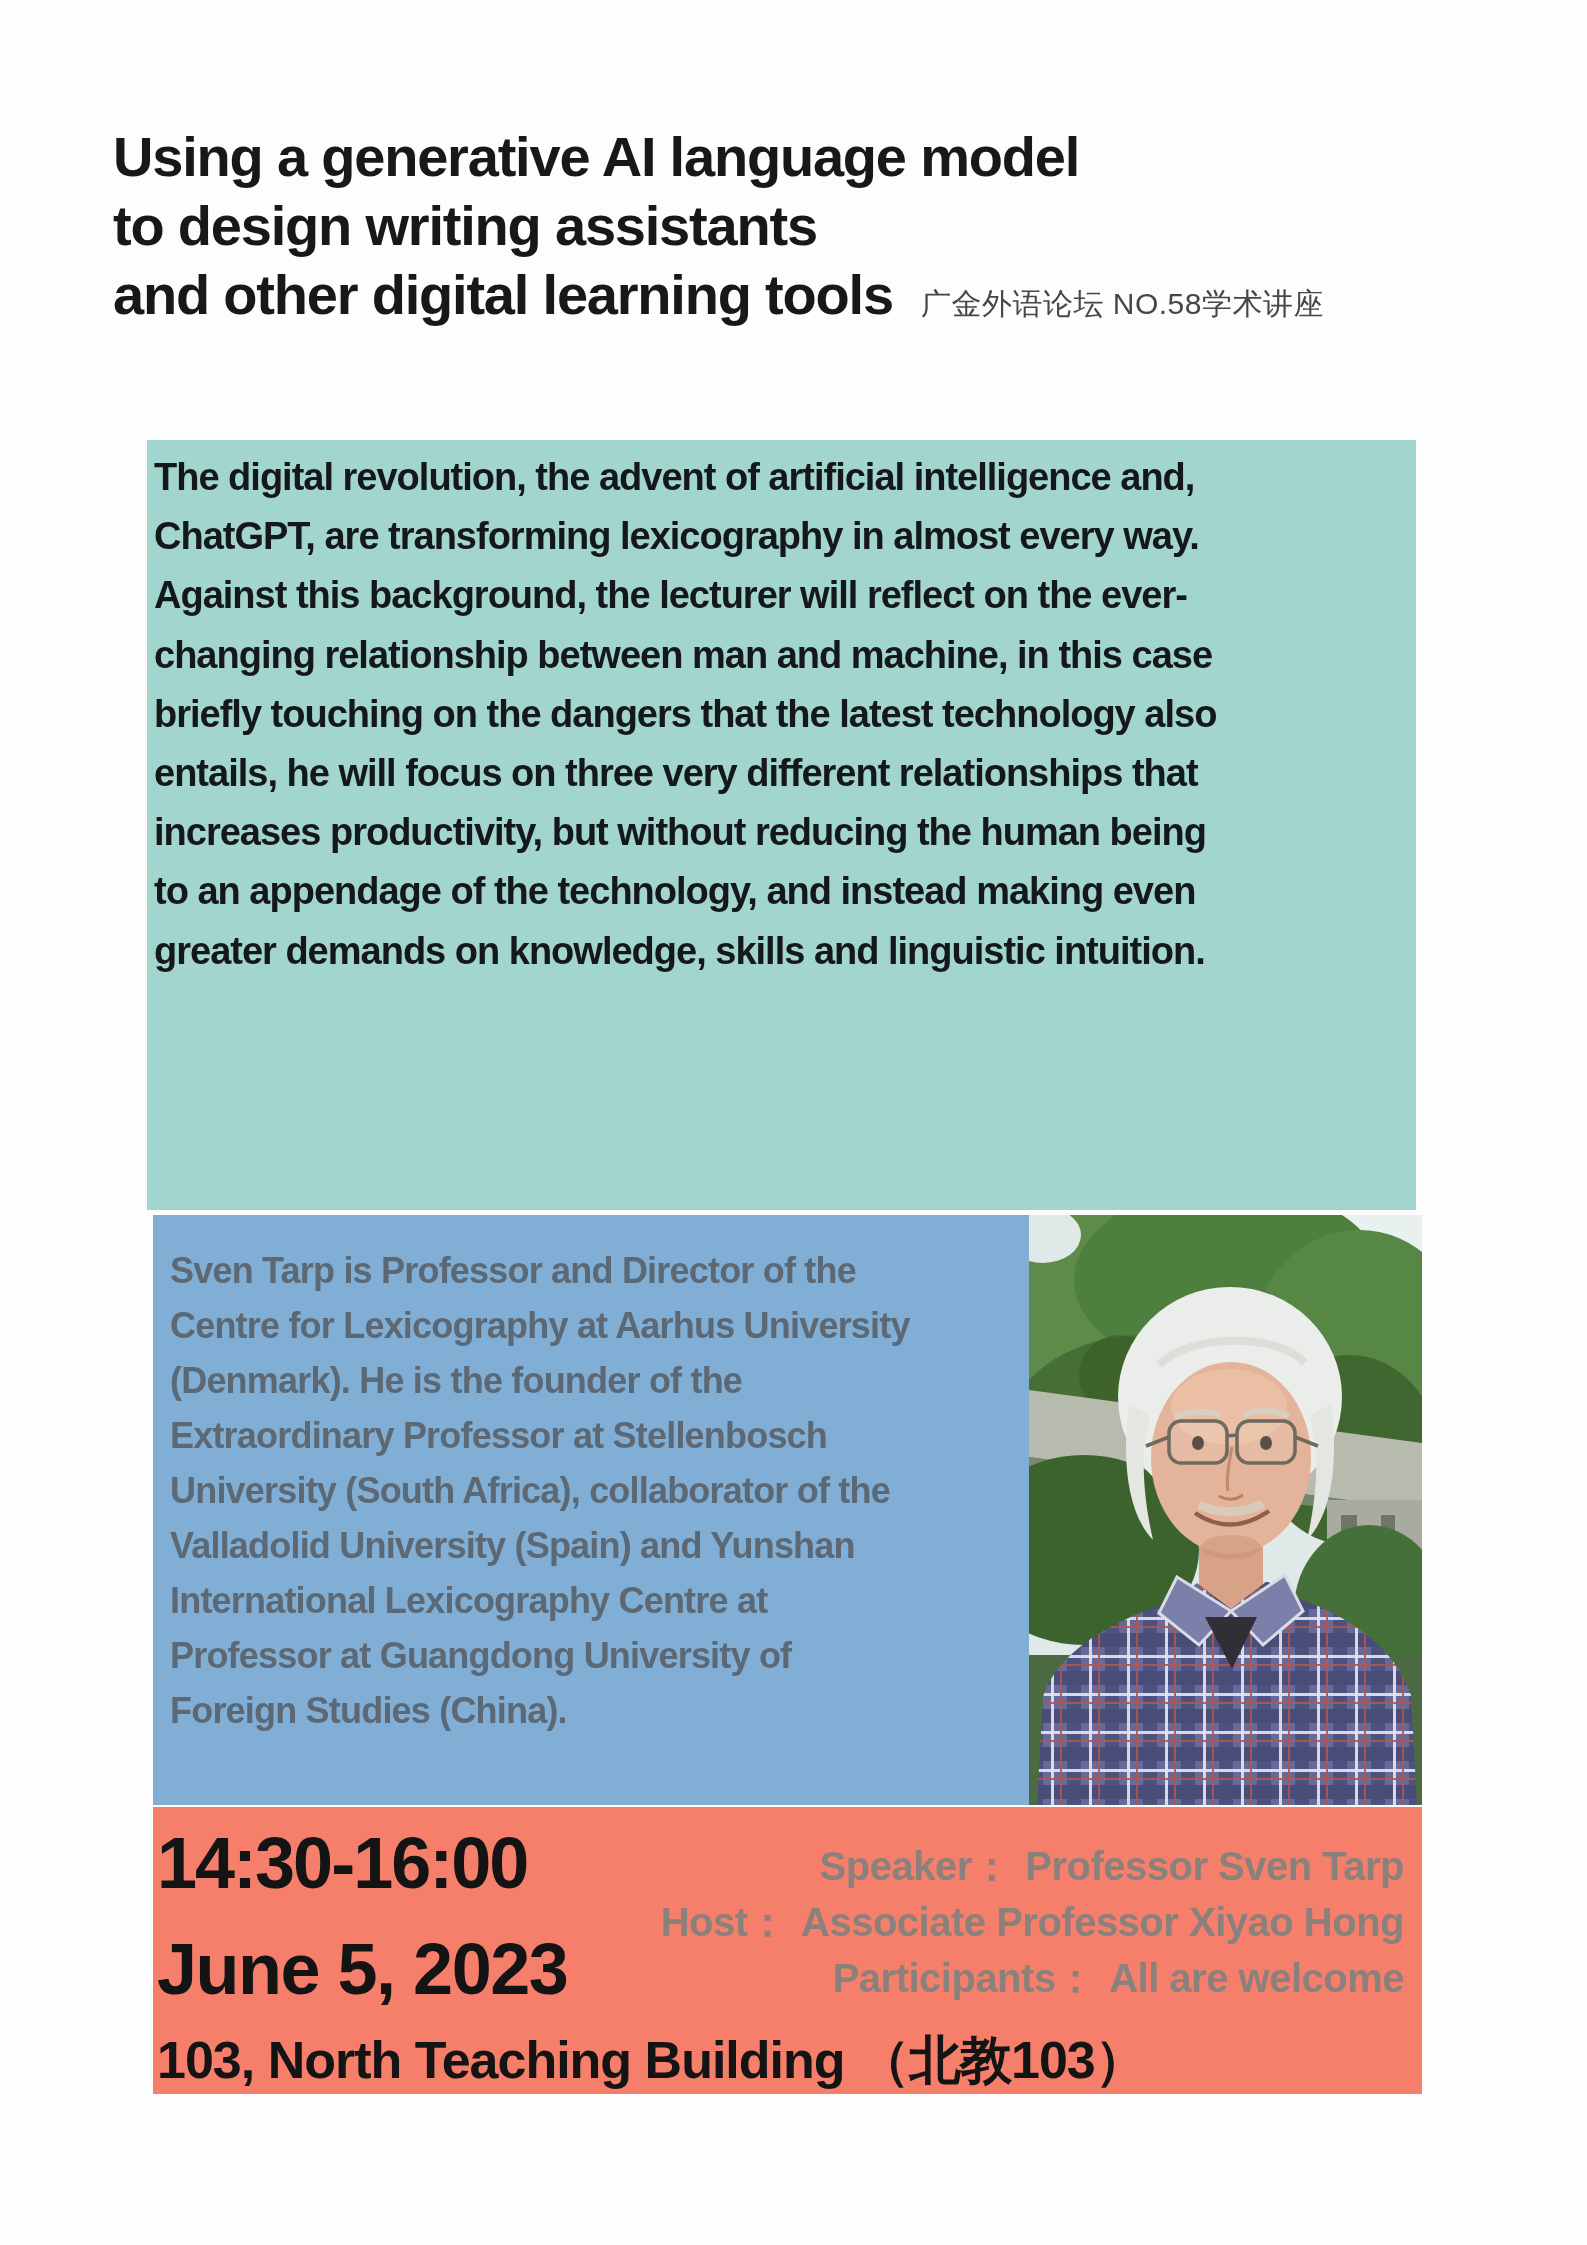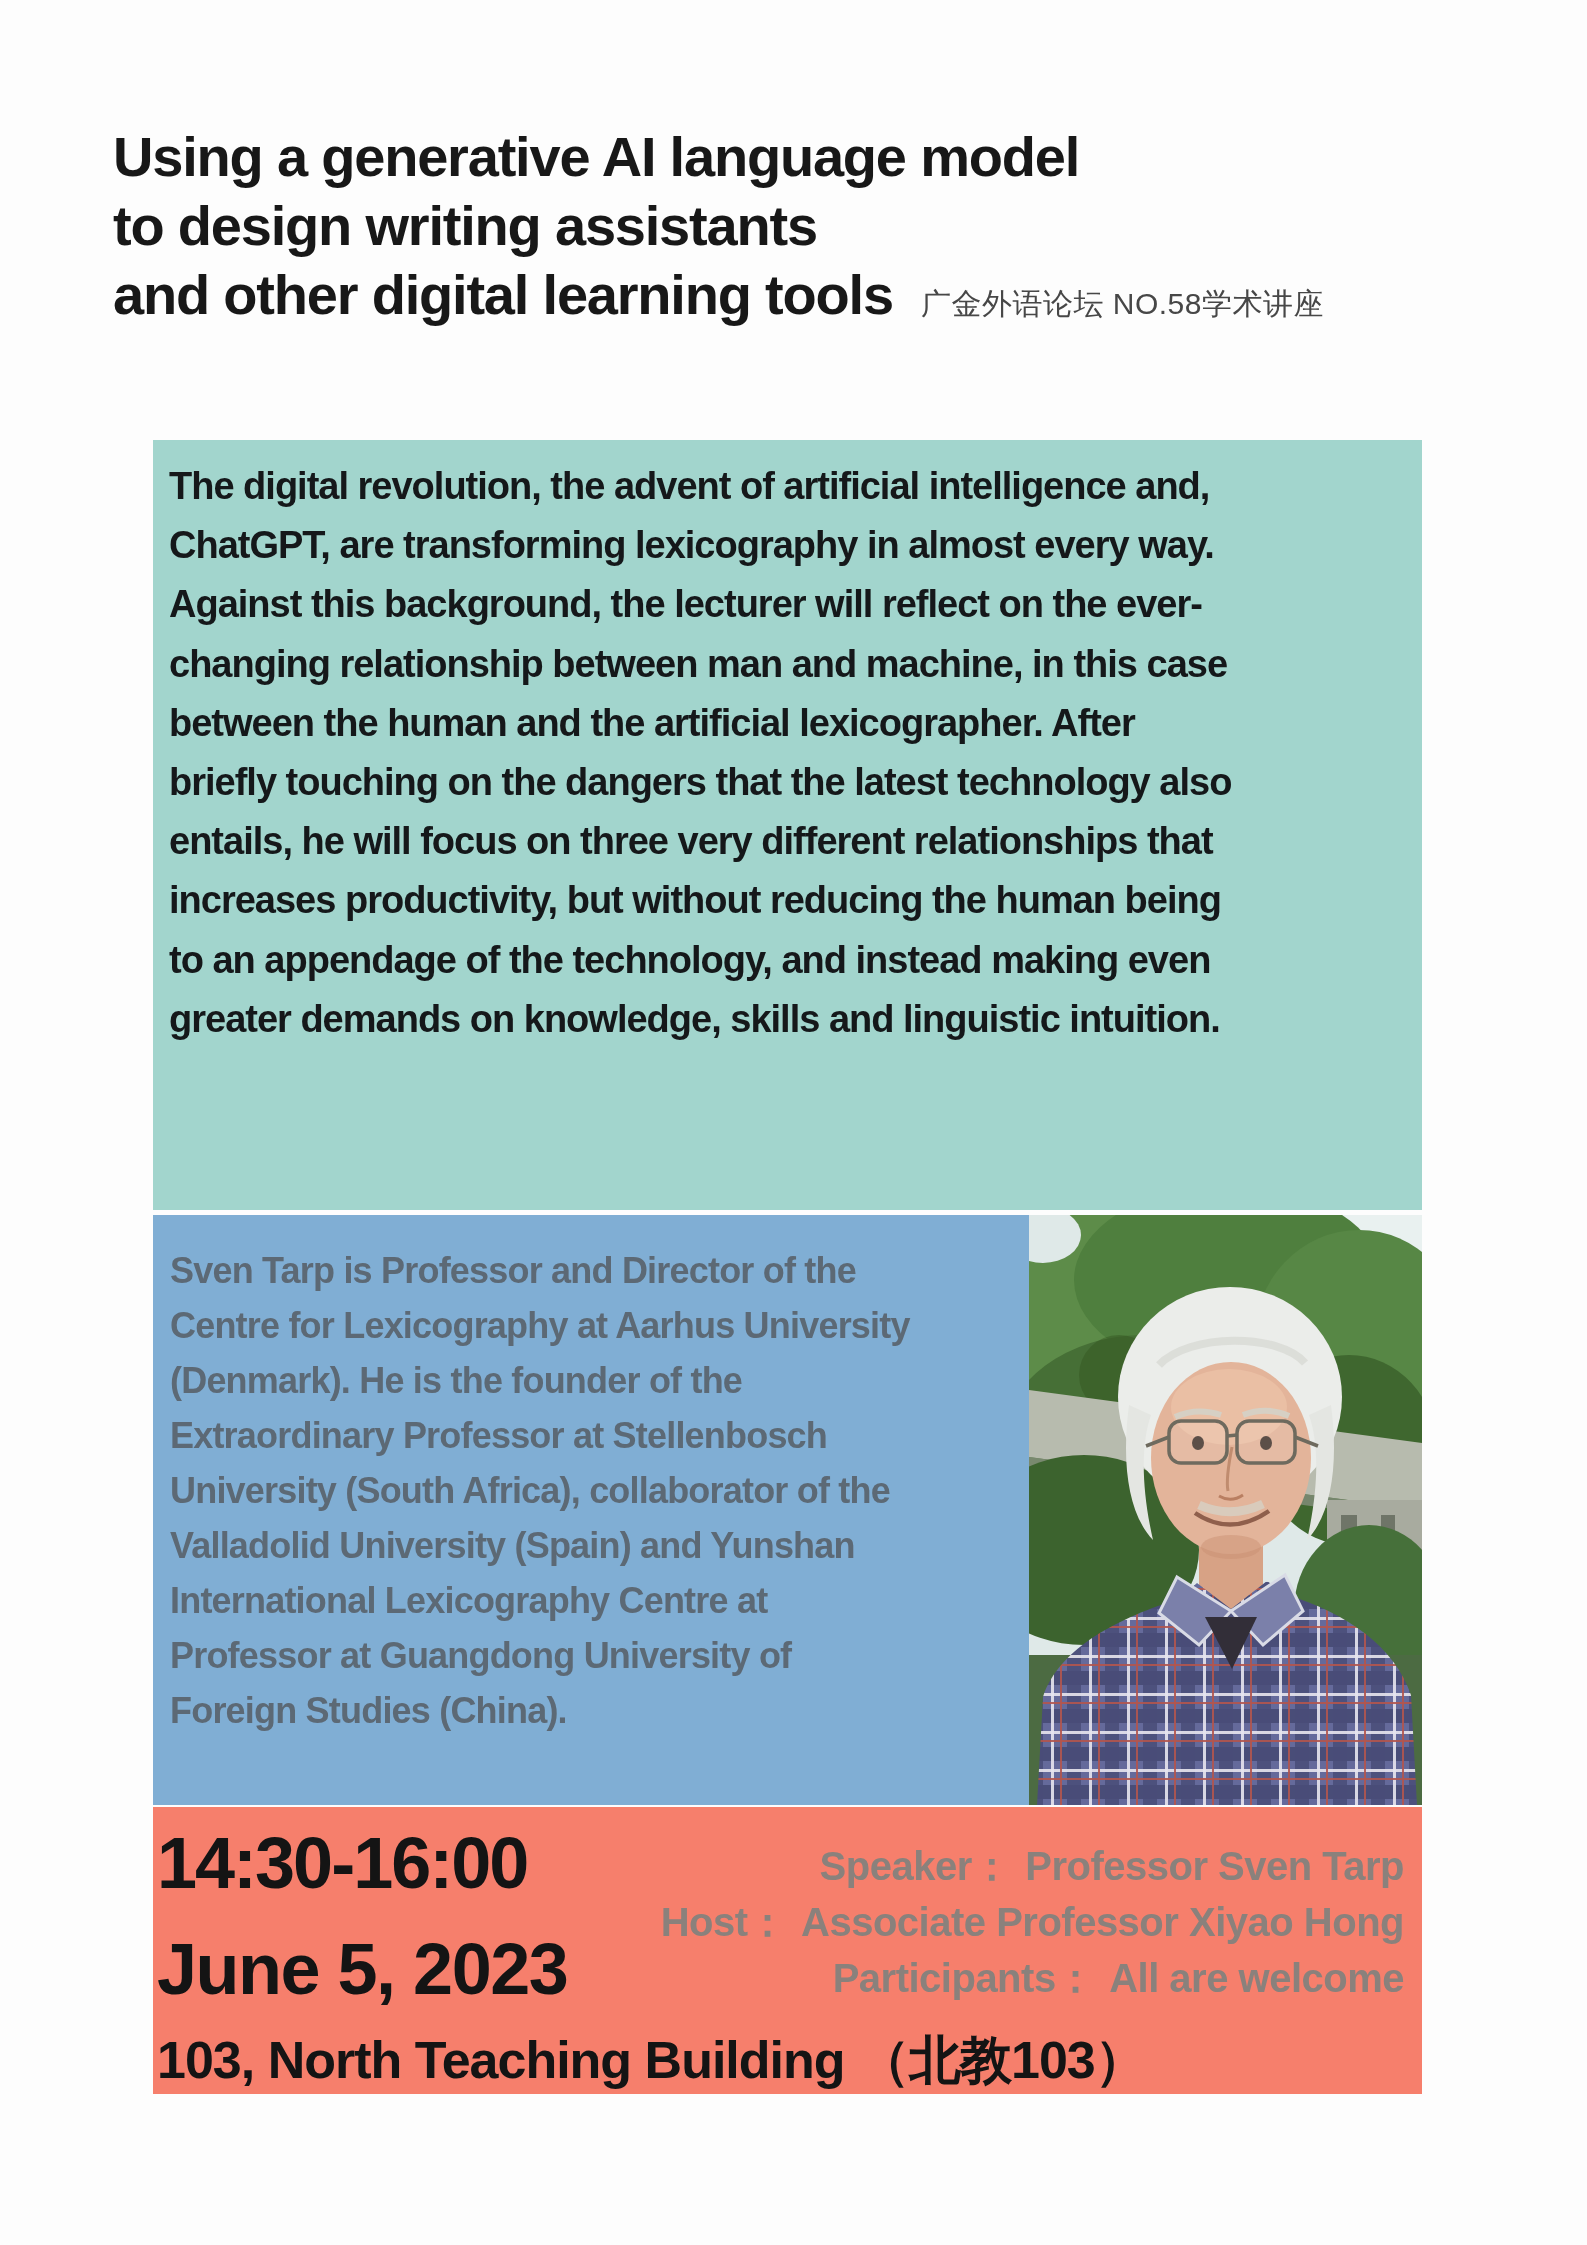--- a/index.html
+++ b/index.html
@@ -35,26 +35,26 @@
     font-weight: 500;
     letter-spacing: 0.5px;
     color: #474747;
     margin-left: 28px;
     vertical-align: baseline;
   }
 
   
   .abstract {
     position: absolute;
-    left: 153px;
+    left: 147px;
     top: 440px;
     width: 1269px;
     height: 770px;
     background: #a2d5cd;
-    padding: 12px;
+    padding: 3px;
     box-sizing: border-box;
   }
   .abs-line {
     margin-left: 4px;
     font-size: 38px;
     font-weight: 700;
     letter-spacing: -1px;
     line-height: 59.2px;
     color: #15181a;
     white-space: nowrap;
@@ -158,21 +158,20 @@
     <div class="title-line">Using a generative AI language model</div>
     <div class="title-line">to design writing assistants</div>
     <div class="title-line"><span>and other digital learning tools</span><span class="title-tag">广金外语论坛  NO.58学术讲座</span></div>
   </header>
 
   <section class="abstract">
     <div class="abs-line">The digital revolution, the advent of artificial intelligence and,</div>
     <div class="abs-line">ChatGPT, are transforming lexicography in almost every way.</div>
     <div class="abs-line">Against this background, the lecturer will reflect on the ever-</div>
     <div class="abs-line">changing relationship between man and machine, in this case</div>
-    <div class="abs-line">between the human and the artificial lexicographer. After</div>
     <div class="abs-line">briefly touching on the dangers that the latest technology also</div>
     <div class="abs-line">entails, he will focus on three very different relationships that</div>
     <div class="abs-line">increases productivity, but without reducing the human being</div>
     <div class="abs-line">to an appendage of the technology, and instead making even</div>
     <div class="abs-line">greater demands on knowledge, skills and linguistic intuition.</div>
   </section>
 
   <section class="bio">
     <div class="bio-text">
       <div class="bio-line">Sven Tarp is Professor and Director of the</div>

